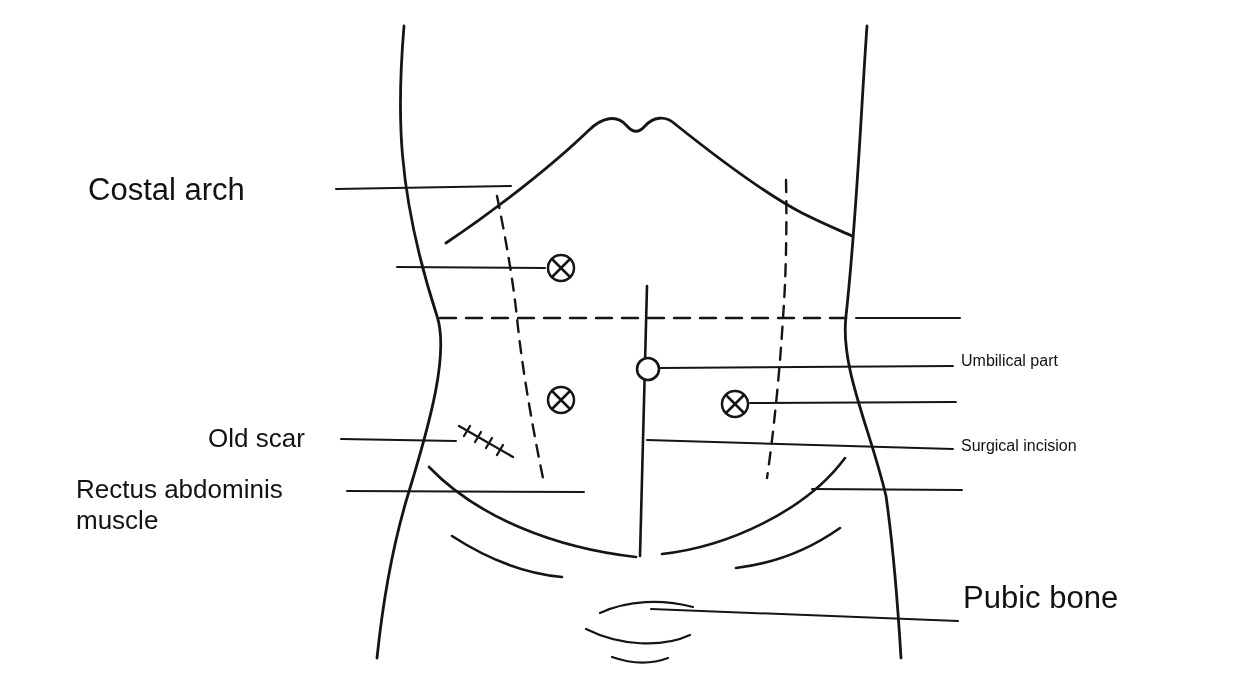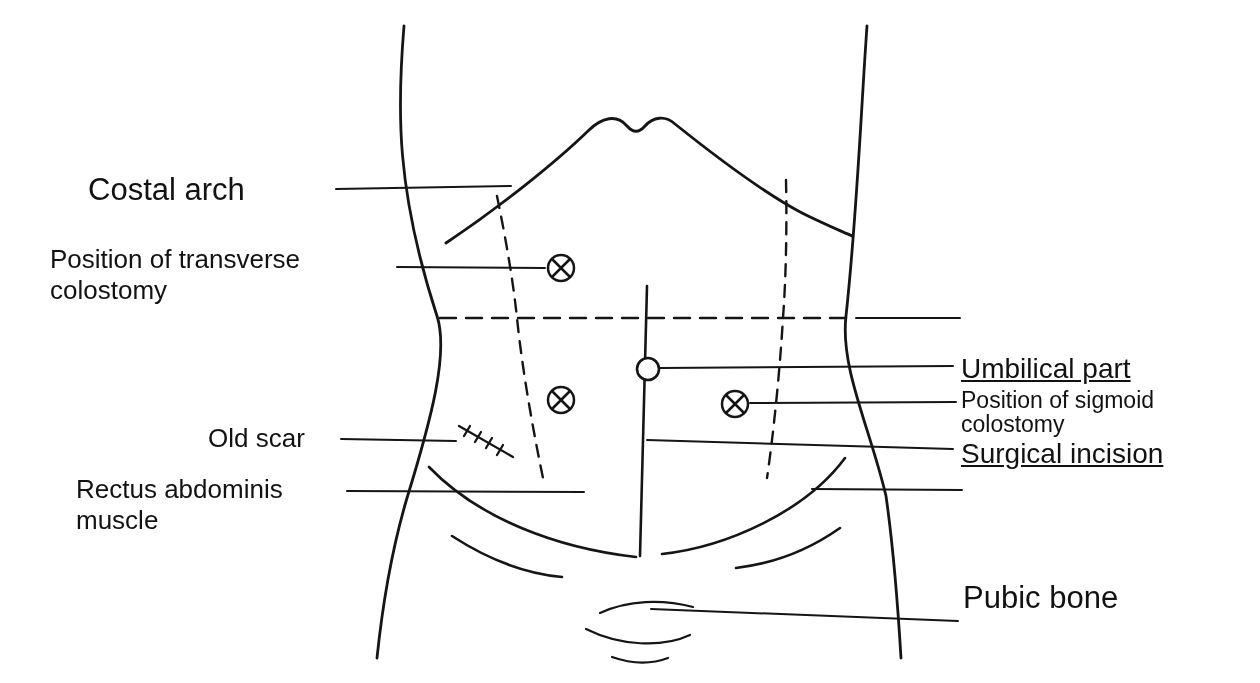--- a/index.html
+++ b/index.html
@@ -14,21 +14,21 @@
   }
   .canvas svg { position: absolute; left: 0; top: 0; }
   .label {
     position: absolute;
     color: #121212;
     line-height: 1.18;
     white-space: normal;
   }
   .lbl-lg { font-size: 31px; }
   .lbl-md { font-size: 26px; }
-  .lbl-sm { font-size: 28px; text-decoration: underline; }
+  .lbl-sm { font-size: 16px; }
   .lbl-xs { font-size: 23px; line-height: 1.06; }
 </style>
 </head>
 <body>
 
 <div class="canvas">
 
   <svg width="1260" height="683" viewBox="0 0 1260 683" fill="none" stroke="#151515" stroke-linecap="round" stroke-linejoin="round">
 
     <g stroke-width="2.8">
@@ -90,29 +90,27 @@
       <path d="M 647 440 L 953 449"></path>
       <path d="M 812 489 L 962 490"></path>
       <path d="M 341 439 L 456 441"></path>
       <path d="M 347 491 L 584 492"></path>
       <path d="M 651 609 L 958 621"></path>
     </g>
   </svg>
 
   <div class="label lbl-lg" style="left:88px; top:172px; width:250px;">Costal arch</div>
 
-  <div class="label lbl-md" style="left:50px; top:244px; width:340px;">Position of transverse colostomy</div>
 
 
   <div class="label lbl-sm" style="left:961px; top:352px; width:240px;">Umbilical part</div>
 
 
   <div class="label lbl-md" style="left:208px; top:423px; width:140px;">Old scar</div>
 
-  <div class="label lbl-xs" style="left:961px; top:388px; width:240px;">Position of sigmoid colostomy</div>
 
   <div class="label lbl-sm" style="left:961px; top:437px; width:240px;">Surgical incision</div>
 
   <div class="label lbl-md" style="left:76px; top:474px; width:265px;">Rectus abdominis muscle</div>
 
 
   <div class="label lbl-lg" style="left:963px; top:580px; width:230px;">Pubic bone</div>
 
 </div>
 

